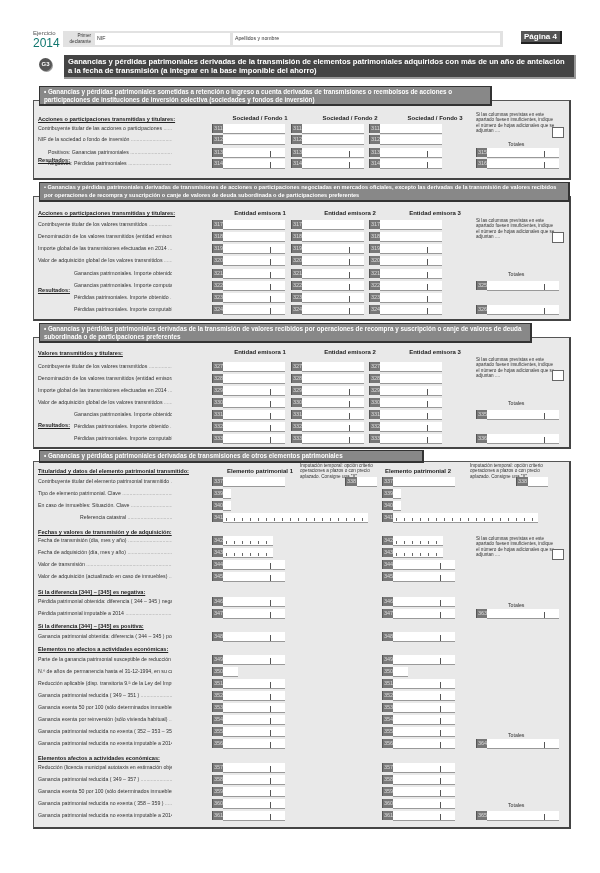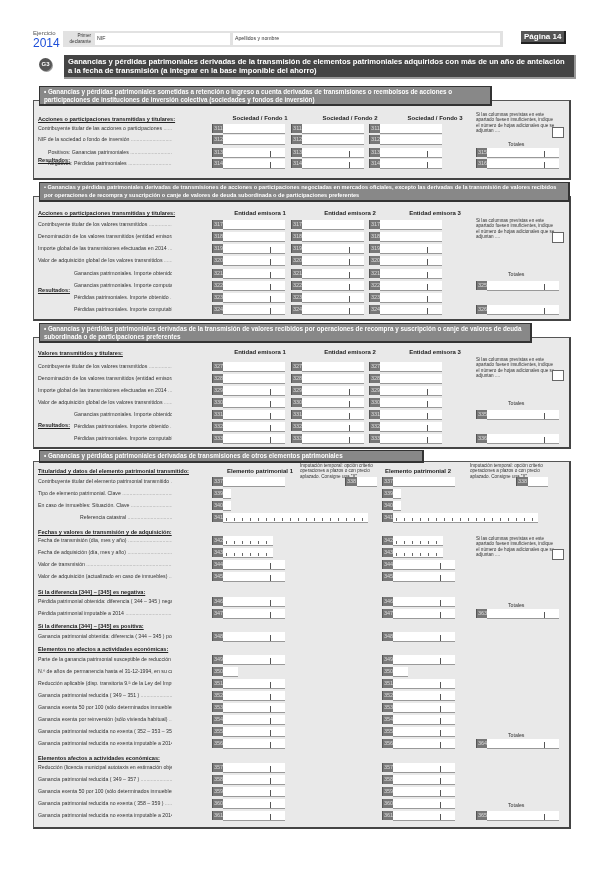--- a/index.html
+++ b/index.html
@@ -15,31 +15,31 @@
   .panel{position:absolute;background:#e9e9e9;border:1px solid #555;border-right:2px solid #444;border-bottom:2px solid #444;}
   .sechead{position:absolute;background:#888;color:#fff;font-weight:bold;font-size:6.3px;line-height:7.5px;padding:1px 4px;border:1px solid #333;border-right:2px solid #333;border-bottom:2px solid #333;}
   .note{font-size:4.6px;color:#333;line-height:5.3px;white-space:normal;}
   .hojas{position:absolute;width:10px;height:9px;background:#fff;border:1px solid #666;}
   .ticks{position:absolute;bottom:1px;left:3px;right:3px;height:3px;background-image:repeating-linear-gradient(to right,#666 0,#666 1px,transparent 1px,transparent 8px);}
 </style>
 </head>
 <body>
 
 <div class="abs t" style="left:33px;top:30px;font-size:6px;color:#555;">Ejercicio</div>
-<div class="abs" style="left:33px;top:36px;font-size:12px;color:#1d4ed8;">2014</div>
+<div class="abs" style="left:33px;top:36px;font-size:12px;color:#0f766e;">2014</div>
 <div class="abs" style="left:63px;top:31px;width:440px;height:16px;background:#e2e2e2;">
   <div class="abs t" style="left:4px;top:2px;width:24px;font-size:4.6px;line-height:5.5px;white-space:normal;text-align:right;">Primer declarante</div>
   <div class="abs box" style="left:32px;top:2px;width:135px;height:12px;">
     <span class="t" style="position:absolute;left:2px;top:2px;">NIF</span>
   </div>
   <div class="abs box" style="left:170px;top:2px;width:267px;height:12px;">
     <span class="t" style="position:absolute;left:2px;top:2px;">Apellidos y nombre</span>
   </div>
 </div>
-<div class="abs" style="left:521px;top:31px;background:#555;color:#fff;font-weight:bold;font-size:8px;padding:1px 3px;border-right:2px solid #222;border-bottom:2px solid #222;">Página 14</div>
+<div class="abs" style="left:521px;top:31px;background:#555;color:#fff;font-weight:bold;font-size:8px;padding:1px 3px;border-right:2px solid #222;border-bottom:2px solid #222;">Página 4</div>
 
 <div class="abs" style="left:39px;top:58px;width:13px;height:13px;border-radius:50%;background:#555;color:#fff;font-size:6px;font-weight:bold;text-align:center;line-height:13px;box-shadow:1px 1px 0 #999;">G3</div>
 <div class="abs" style="left:64px;top:55px;width:502px;background:#444;color:#fff;font-weight:bold;font-size:7.6px;line-height:9px;padding:2px 4px;border-right:2px solid #999;border-bottom:2px solid #999;">Ganancias y pérdidas patrimoniales derivadas de la transmisión de elementos patrimoniales adquiridos con más de un año de antelación a la fecha de transmisión (a integrar en la base imponible del ahorro)</div>
 
 <div class="panel" style="left:33px;top:100px;width:535px;height:77px;"></div>
 <div class="sechead" style="left:39px;top:86px;width:442px;">• <span>Ganancias y pérdidas patrimoniales sometidas a retención o ingreso a cuenta derivadas de transmisiones o reembolsos de acciones o participaciones de instituciones de inversión colectiva (sociedades y fondos de inversión)</span></div>
 <div class="abs tb" style="left:38px;top:116px;">Acciones o participaciones transmitidas y titulares:</div>
 <div class="abs colh" style="left:210px;top:115px;width:100px;">Sociedad / Fondo 1</div>
 <div class="abs colh" style="left:300px;top:115px;width:100px;">Sociedad / Fondo 2</div>
 <div class="abs colh" style="left:385px;top:115px;width:100px;">Sociedad / Fondo 3</div>

